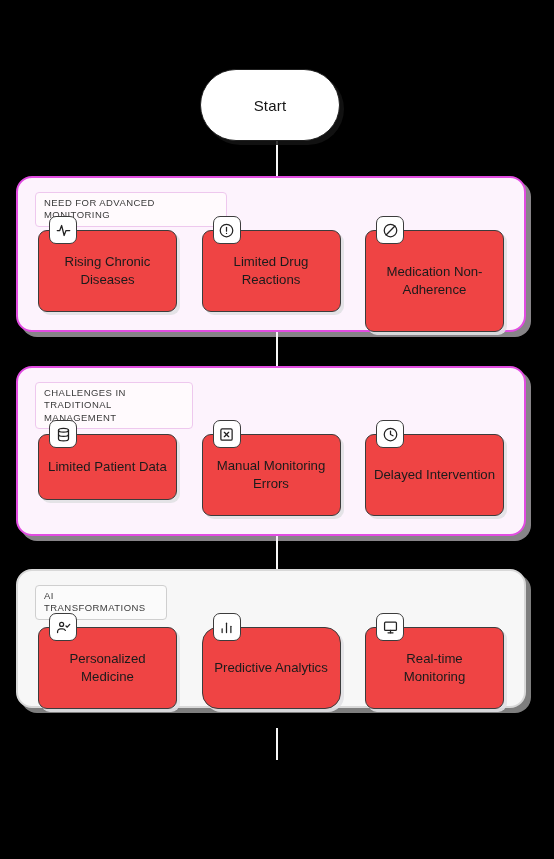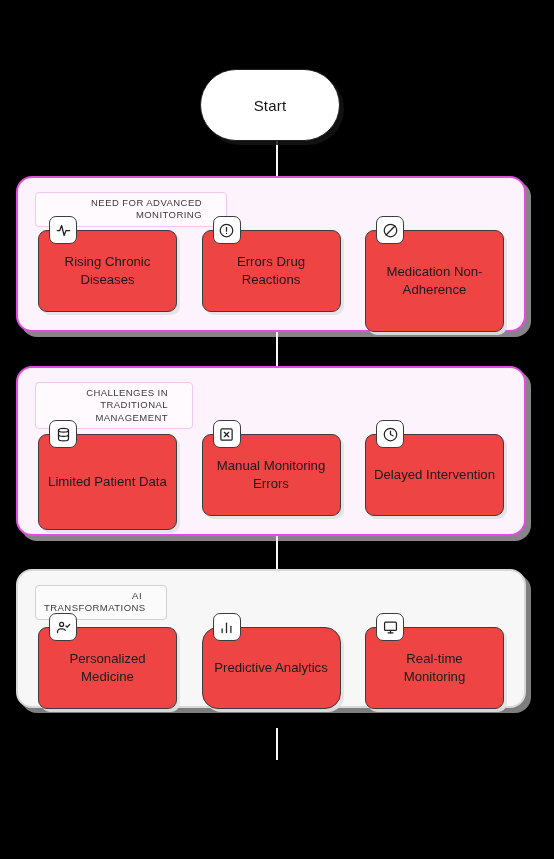--- a/index.html
+++ b/index.html
@@ -75,21 +75,21 @@
     position: absolute;
     left: 17px;
     top: 14px;
     padding: 4px 24px 4px 8px;
     font-size: 9.5px;
     letter-spacing: 0.45px;
     color: #3a3a3a;
     background: #fffafd;
     border: 1px solid #eec8ee;
     border-radius: 4px;
-    text-align: right;
+    text-align: left;
     line-height: 1.3;
     max-width: 165px;
     box-sizing: border-box;
   }
   .group.neutral .group-label {
     background: #fbfbfb;
     border-color: #cfcfcf;
     color: #3a3a3a;
   }
 
@@ -173,41 +173,41 @@
       </div>
 
       <div class="card" style="height:82px;">
         <span class="icon-badge">
           <svg width="15" height="15" viewBox="0 0 24 24" fill="none" stroke="#222" stroke-width="2" stroke-linecap="round" stroke-linejoin="round">
             <circle cx="12" cy="12" r="10"></circle>
             <line x1="12" y1="7" x2="12" y2="13"></line>
             <line x1="12" y1="16.5" x2="12" y2="16.6"></line>
           </svg>
         </span>
-        <span class="card-label">Errors Drug Reactions</span>
+        <span class="card-label">Limited Drug Reactions</span>
       </div>
 
       <div class="card" style="height:102px;">
         <span class="icon-badge">
           <svg width="15" height="15" viewBox="0 0 24 24" fill="none" stroke="#222" stroke-width="2" stroke-linecap="round" stroke-linejoin="round">
             <circle cx="12" cy="12" r="10"></circle>
             <line x1="4.9" y1="19.1" x2="19.1" y2="4.9"></line>
           </svg>
         </span>
         <span class="card-label">Medication Non-Adherence</span>
       </div>
     </div>
   </div>
 
   <div class="group accent" style="top:350px;height:170px;">
     <div class="group-label" style="max-width:158px;">CHALLENGES IN TRADITIONAL MANAGEMENT</div>
 
     <div class="card-row" style="top:66px;height:82px;">
 
-      <div class="card" style="height:96px;text-align:center;">
+      <div class="card" style="height:66px;text-align:center;">
         <span class="icon-badge">
           <svg width="15" height="15" viewBox="0 0 24 24" fill="none" stroke="#222" stroke-width="2" stroke-linecap="round" stroke-linejoin="round">
             <ellipse cx="12" cy="5" rx="8" ry="3"></ellipse>
             <path d="M4 5v14c0 1.66 3.58 3 8 3s8-1.34 8-3V5"></path>
             <path d="M4 12c0 1.66 3.58 3 8 3s8-1.34 8-3"></path>
           </svg>
         </span>
         <span class="card-label">Limited Patient Data</span>
       </div>
 

